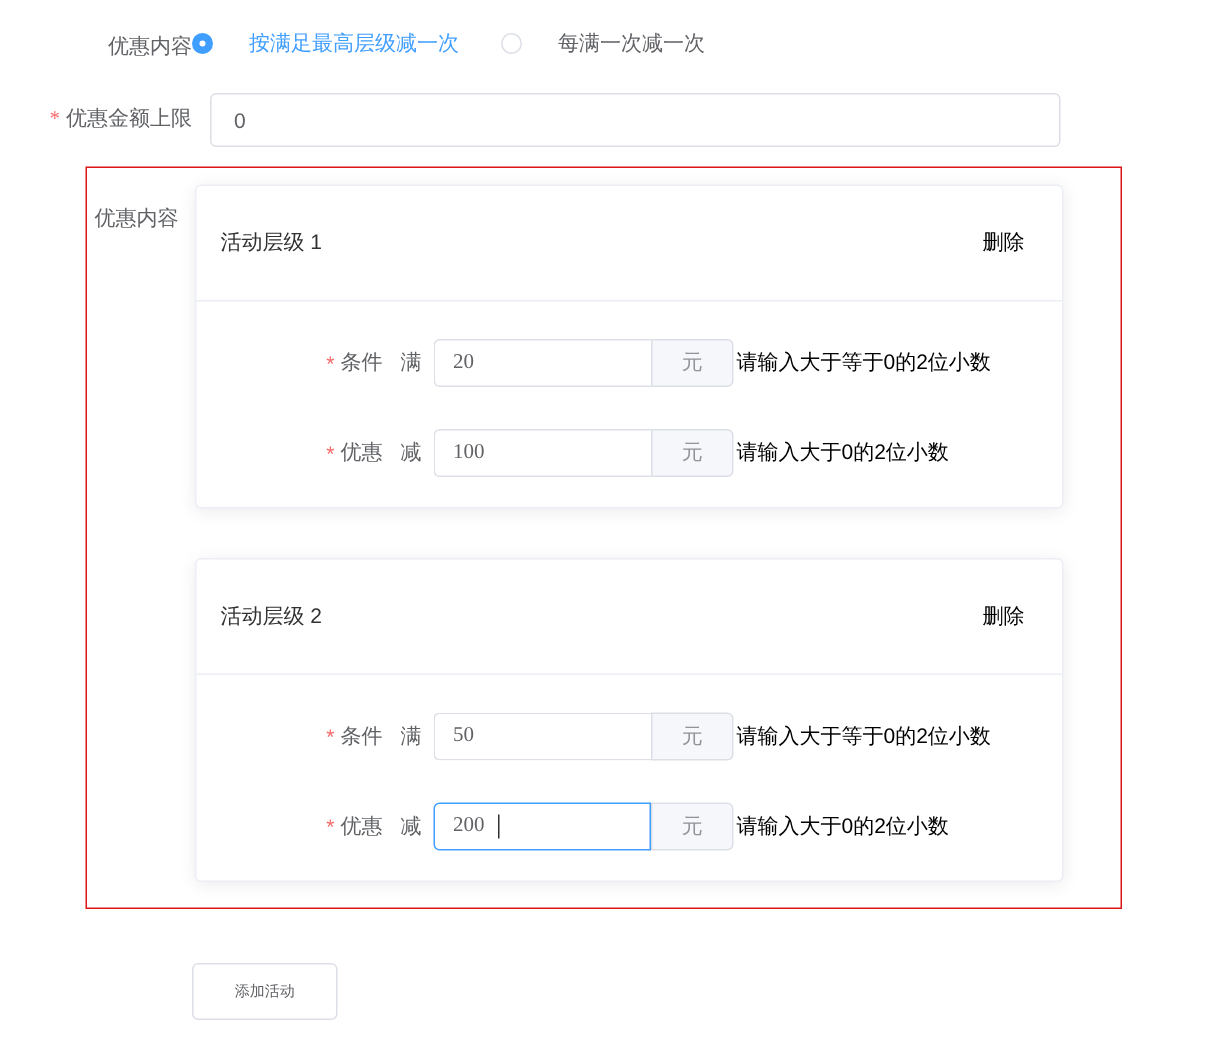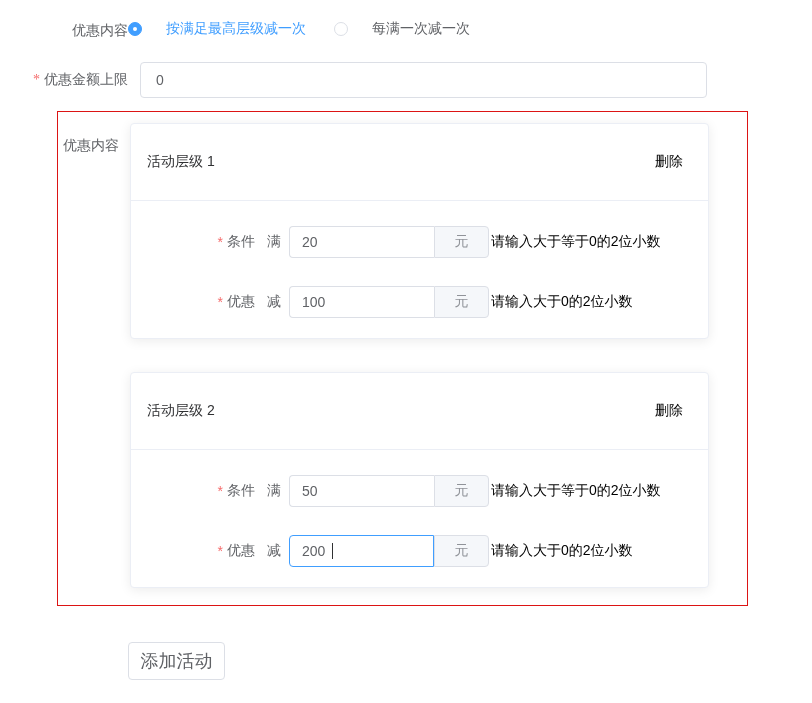--- a/index.html
+++ b/index.html
@@ -45,35 +45,35 @@
   .delete-link{color:#000000;cursor:pointer;text-decoration:none;}
   .trow{position:absolute;left:0;right:0;height:32px;display:flex;align-items:center;}
   .trow.r1{top:102px;}
   .trow.r2{top:162px;}
   .rowlabel{width:124px;display:flex;justify-content:flex-end;align-items:center;box-sizing:border-box;}
   .word{margin-left:12px;color:#606266;}
   .igroup{margin-left:8px;display:flex;align-items:center;position:relative;}
   .iinput{
     width:145px;height:32px;box-sizing:border-box;border:1px solid #dcdfe6;border-right:none;
     border-radius:4px 0 0 4px;padding:0 12px;font-size:14px;color:#606266;outline:none;
-    background:#fff;font-family:Liberation Sans, sans-serif;
+    background:#fff;font-family:Liberation Serif, serif;
   }
   .iinput.focused{border:1px solid #409eff;border-radius:4px 0 0 4px;}
   .iappend{
     width:55px;height:32px;box-sizing:border-box;border:1px solid #dcdfe6;border-left:1px solid #dcdfe6;
     border-radius:0 4px 4px 0;background:#f5f7fa;color:#909399;
     display:flex;align-items:center;justify-content:center;
   }
   .caret{position:absolute;left:43px;top:8px;width:1px;height:16px;background:#303133;animation:blink 1s step-end infinite;}
   @keyframes blink{50%{opacity:0;}}
   .hint{margin-left:2px;color:#000000;}
   
   .add-btn{
     position:absolute;left:128px;top:642px;width:97px;height:38px;box-sizing:border-box;
-    background:#fff;border:1px solid #dcdfe6;border-radius:4px;color:#606266;font-size:18px;
+    background:#fff;border:1px solid #dcdfe6;border-radius:4px;color:#606266;font-size:10px;
     font-family:inherit;cursor:pointer;
   }
 </style>
 </head>
 <body>
 
 <div class="page">
 
   <span class="type-label">优惠内容</span>
   <div class="radio-group">

